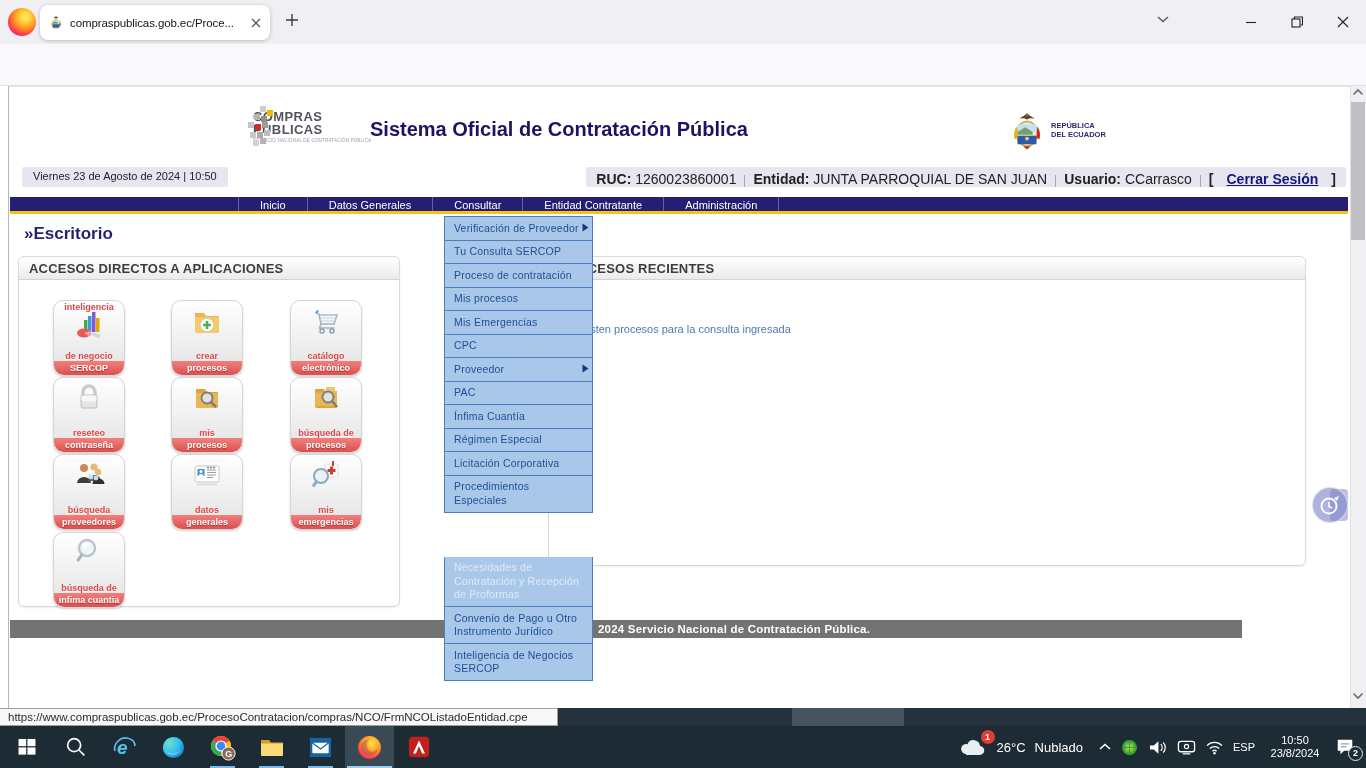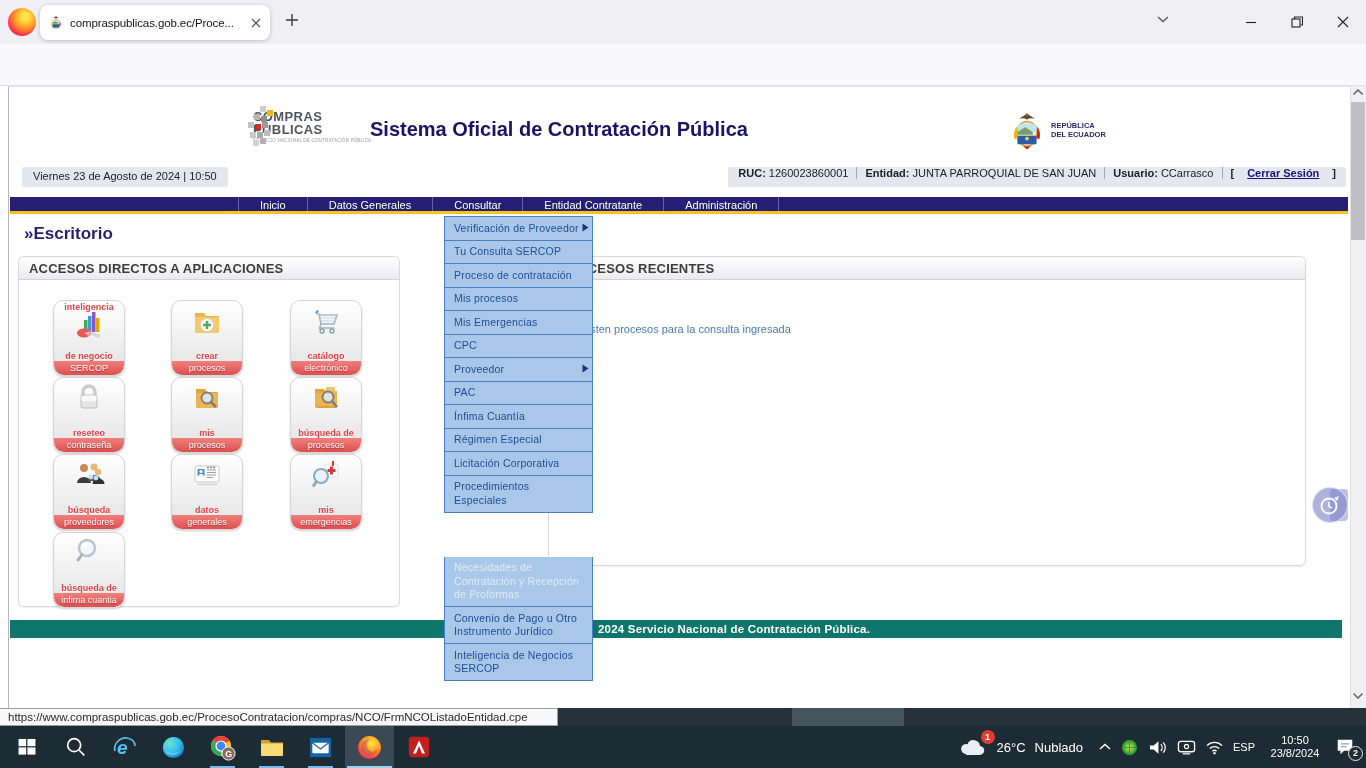--- a/index.html
+++ b/index.html
@@ -40,21 +40,21 @@
   .px { position:absolute; width:6px; height:6px; }
   .lg-text { padding-top:6px; }
   .lg-line { font-size:13px; font-weight:800; color:#53535e; letter-spacing:.4px; line-height:13px; }
   .lg-tag { font-size:4.5px; color:#9a9aa2; margin-top:2px; letter-spacing:.2px; white-space:nowrap; }
   #sys-title { left:370px; top:118px; width:545px; text-align:left; font-size:20px; font-weight:bold; color:#1b1464; }
   #crest-wrap { left:1008px; top:106px; height:48px; display:flex; align-items:center; gap:5px; }
   .rep-line { font-size:7.5px; font-weight:bold; color:#2a2a6e; line-height:9px; }
   #date-chip { left:22px; top:167px; height:20px; background:#e6e6f1; border-radius:2px;
     font-size:11px; color:#222; padding:3px 11px; }
   #session-chip { right:20px; top:167px; height:20px; background:#e6e6f1; border-radius:2px;
-    font-size:11px; color:#222; display:flex; align-items:flex-start; padding:0 10px; white-space:nowrap; }
+    font-size:14px; color:#222; display:flex; align-items:flex-end; padding:0 10px; white-space:nowrap; }
   #session-chip b { font-weight:bold; }
   .sep { border-left:1px solid #a7a7b4; height:12px; margin:0 8px; }
   #logout-link { color:#15157e; font-weight:bold; text-decoration:underline; margin:0 13px; cursor:pointer; }
   .brk { font-weight:bold; }
 
   #mainnav { left:10px; top:197px; width:1338px; height:17px; background:#241f72;
     border-bottom:3px solid #f2c41d; display:flex; padding-left:228px; }
   .nav-item { padding:0 21px; color:#fff; font-size:11px; line-height:17px;
     border-left:1px solid rgba(180,180,220,.45); cursor:pointer; white-space:nowrap; }
   .nav-item:last-child { border-right:1px solid rgba(180,180,220,.45); }
@@ -71,31 +71,31 @@
 
   .tile { position:absolute; width:72px; height:76px; border-radius:10px;
     background:linear-gradient(#ffffff,#e2e2e2); border:1px solid #d6d6d6;
     box-shadow:0 1px 2px rgba(0,0,0,.18); overflow:hidden; cursor:pointer; }
   .ticon { position:absolute; top:1px; left:0; right:0; height:38px; display:flex; align-items:center; justify-content:center; }
   .tile.has-top .ticon { top:10px; height:26px; }
   .t-top { position:absolute; top:1px; width:100%; text-align:center; font-size:9px; font-weight:bold; color:#e04545; }
   .t-mid { position:absolute; bottom:14px; width:100%; text-align:center; font-size:9px; font-weight:bold;
     color:#e04545; text-shadow:0 1px 0 rgba(255,255,255,.8); }
   .t-banner { position:absolute; bottom:0; width:100%; height:14px; line-height:14px;
-    background:linear-gradient(#f0807c,#dd4f4f); color:#fff; font-weight:normal; font-size:9px;
+    background:linear-gradient(#f0807c,#dd4f4f); color:#fff; font-weight:bold; font-size:9px;
     text-align:center; border-radius:0 0 10px 10px; text-shadow:0 1px 1px rgba(120,0,0,.5); }
 
   #dropdown { left:444px; top:216px; width:149px; z-index:50; }
   .dd-item { background:#a9c7e8; border:1px solid #4a7fc0; border-top:0; padding:4.5px 9px;
     font-size:10.5px; line-height:13.5px; color:#1e4e96; letter-spacing:.2px; position:relative; cursor:pointer; }
   .dd-item:first-child { border-top:1px solid #4a7fc0; }
   .dd-item.hl { color:#dfeaf7;margin-top:44px; }
   .dd-arrow { position:absolute; right:3px; top:5px; }
 
-  #footer { left:10px; top:620px; width:1332px; height:18px; background:#0f766e; color:#fff;
+  #footer { left:10px; top:620px; width:1232px; height:18px; background:#737373; color:#fff;
     font-size:11.5px; font-weight:bold; line-height:18px; padding-left:588px; letter-spacing:.2px; }
 
   #widget-tab { left:1330px; top:489px; width:18px; height:32px; background:rgba(125,130,200,.5); border-radius:4px; z-index:59; }
   #widget { left:1312px; top:487px; width:36px; height:36px; border-radius:50%;
     background:rgba(124,130,200,.62); border:1px solid rgba(255,255,255,.6); z-index:60;
     display:flex; align-items:center; justify-content:center; cursor:pointer; }
 
   #scrollbar { left:1350px; top:86px; width:16px; height:622px; background:#f0f0f2; border-left:1px solid #e2e2e6; }
   #sb-thumb { position:absolute; left:1351px; top:102px; width:14px; height:138px; background:#c0c0c4; }
   #sb-up { left:1352px; top:88px; } #sb-down { left:1352px; top:692px; }

